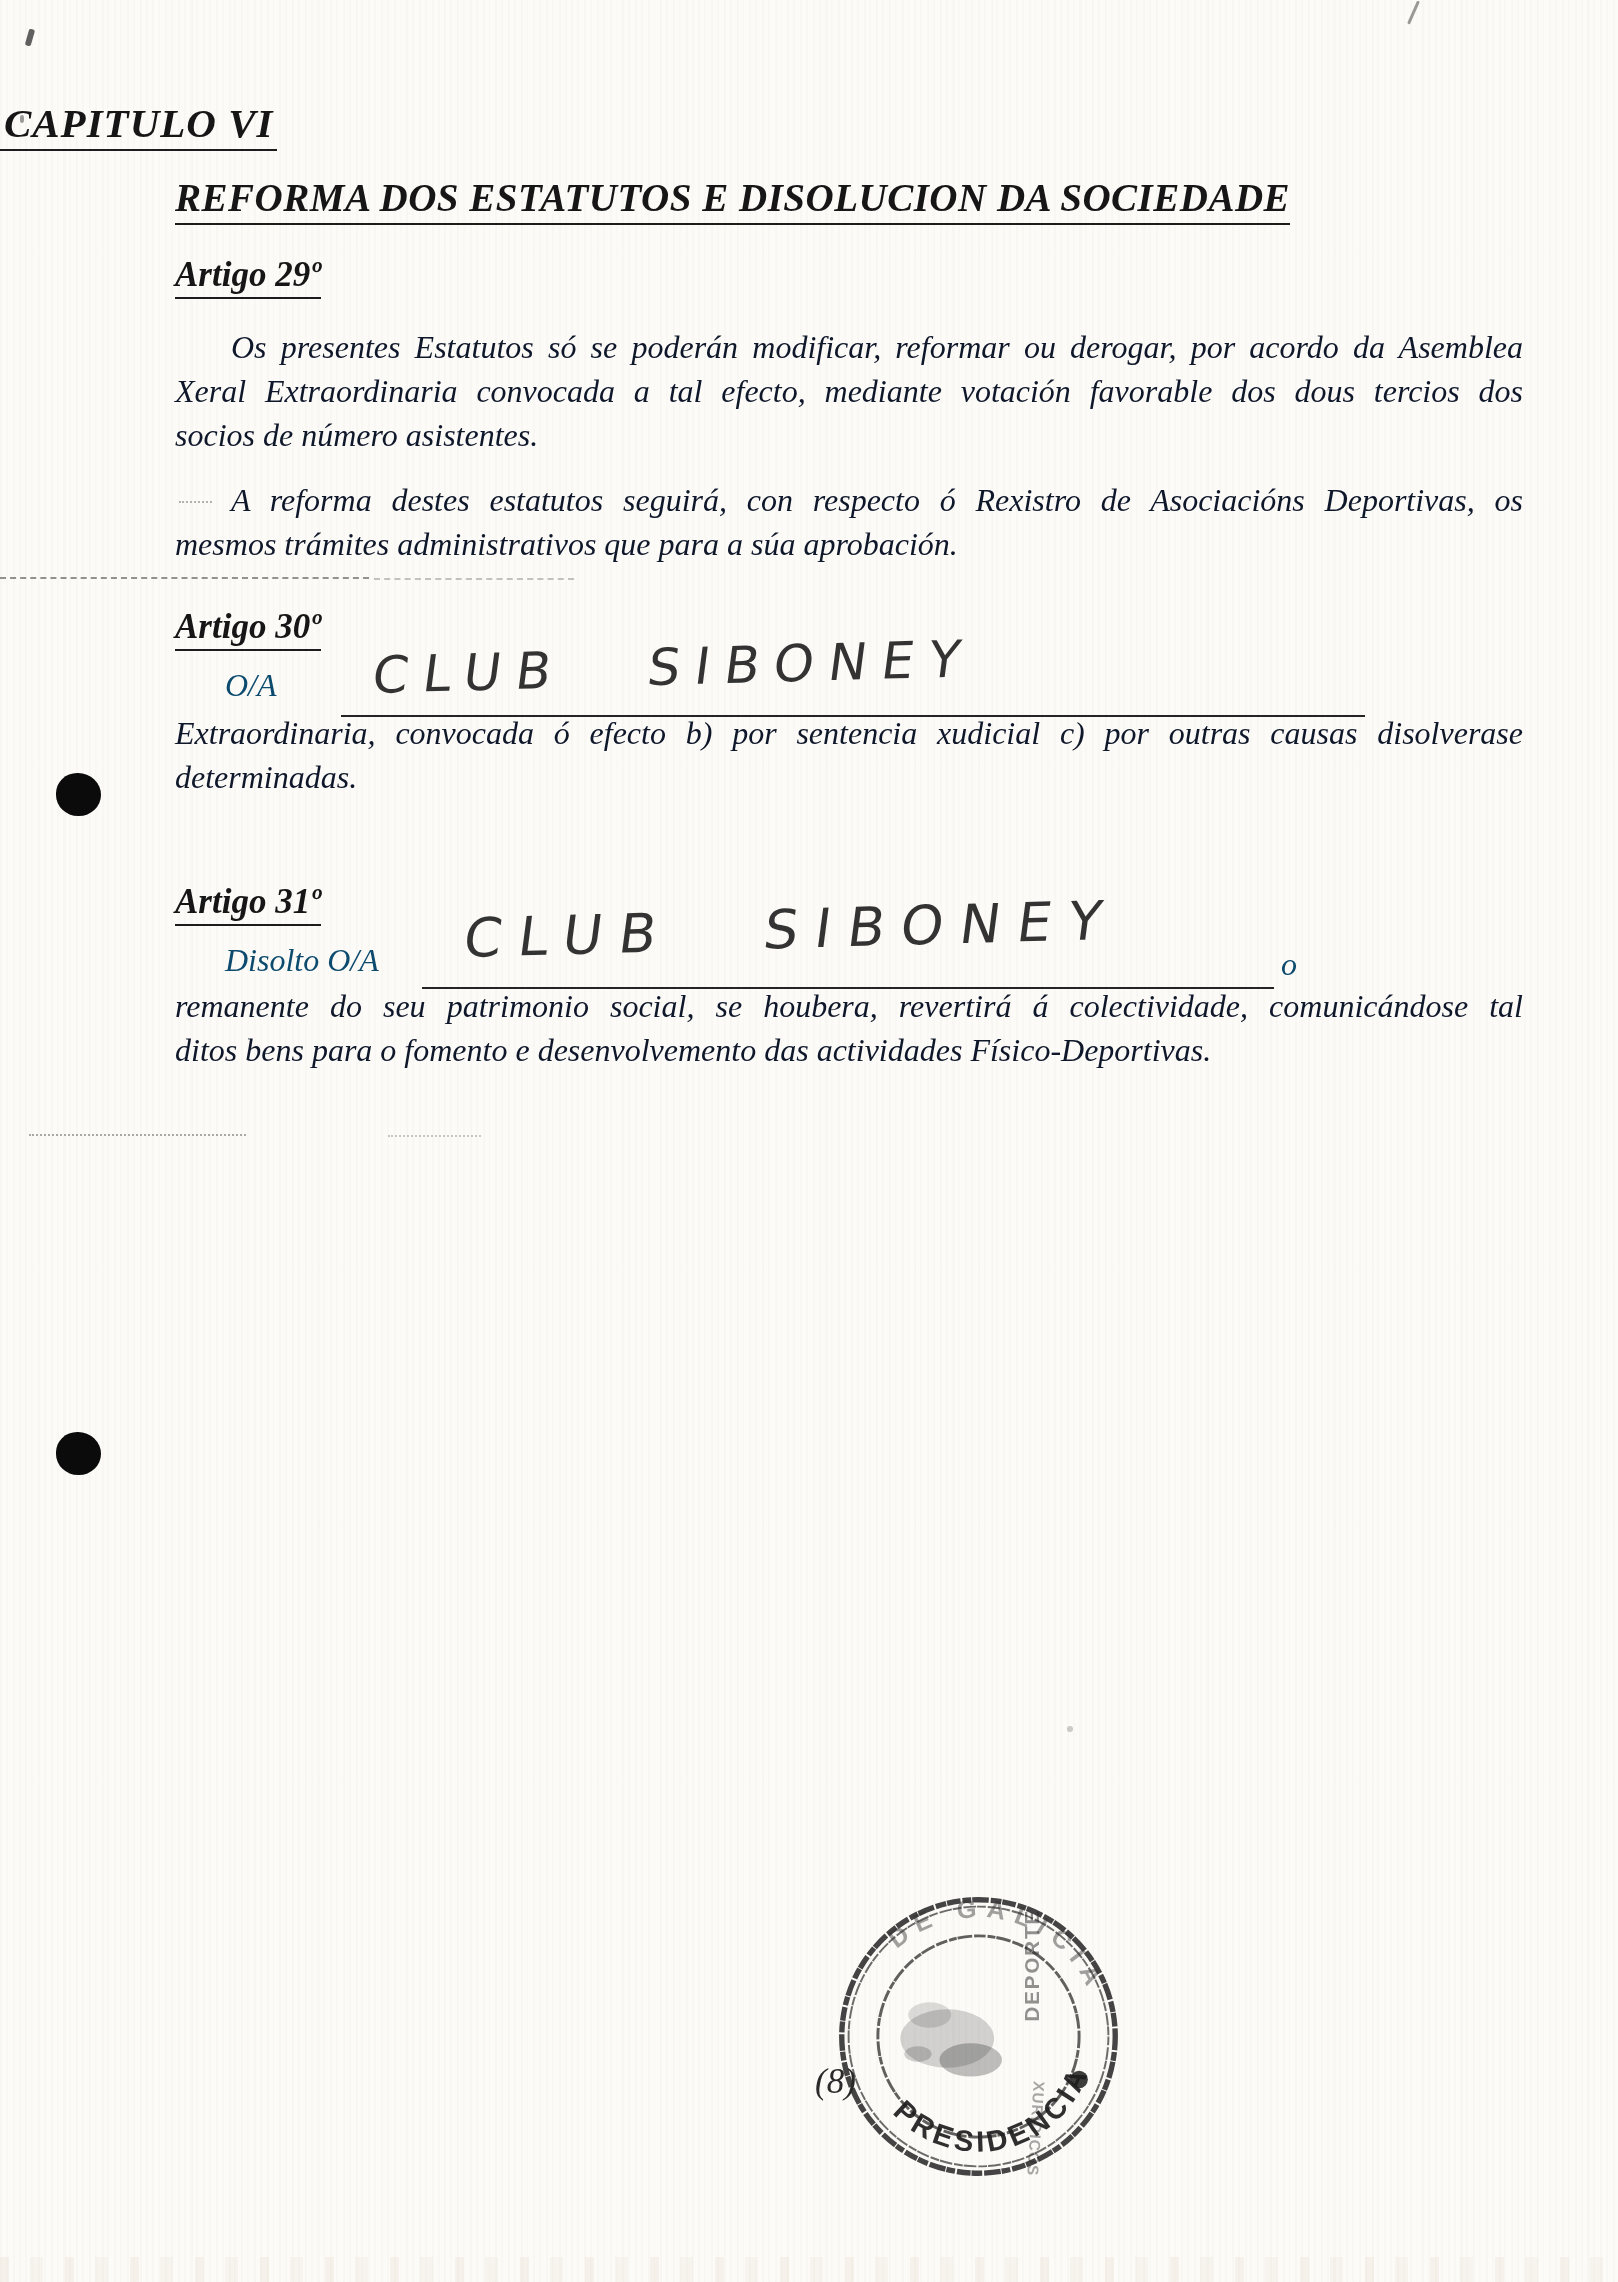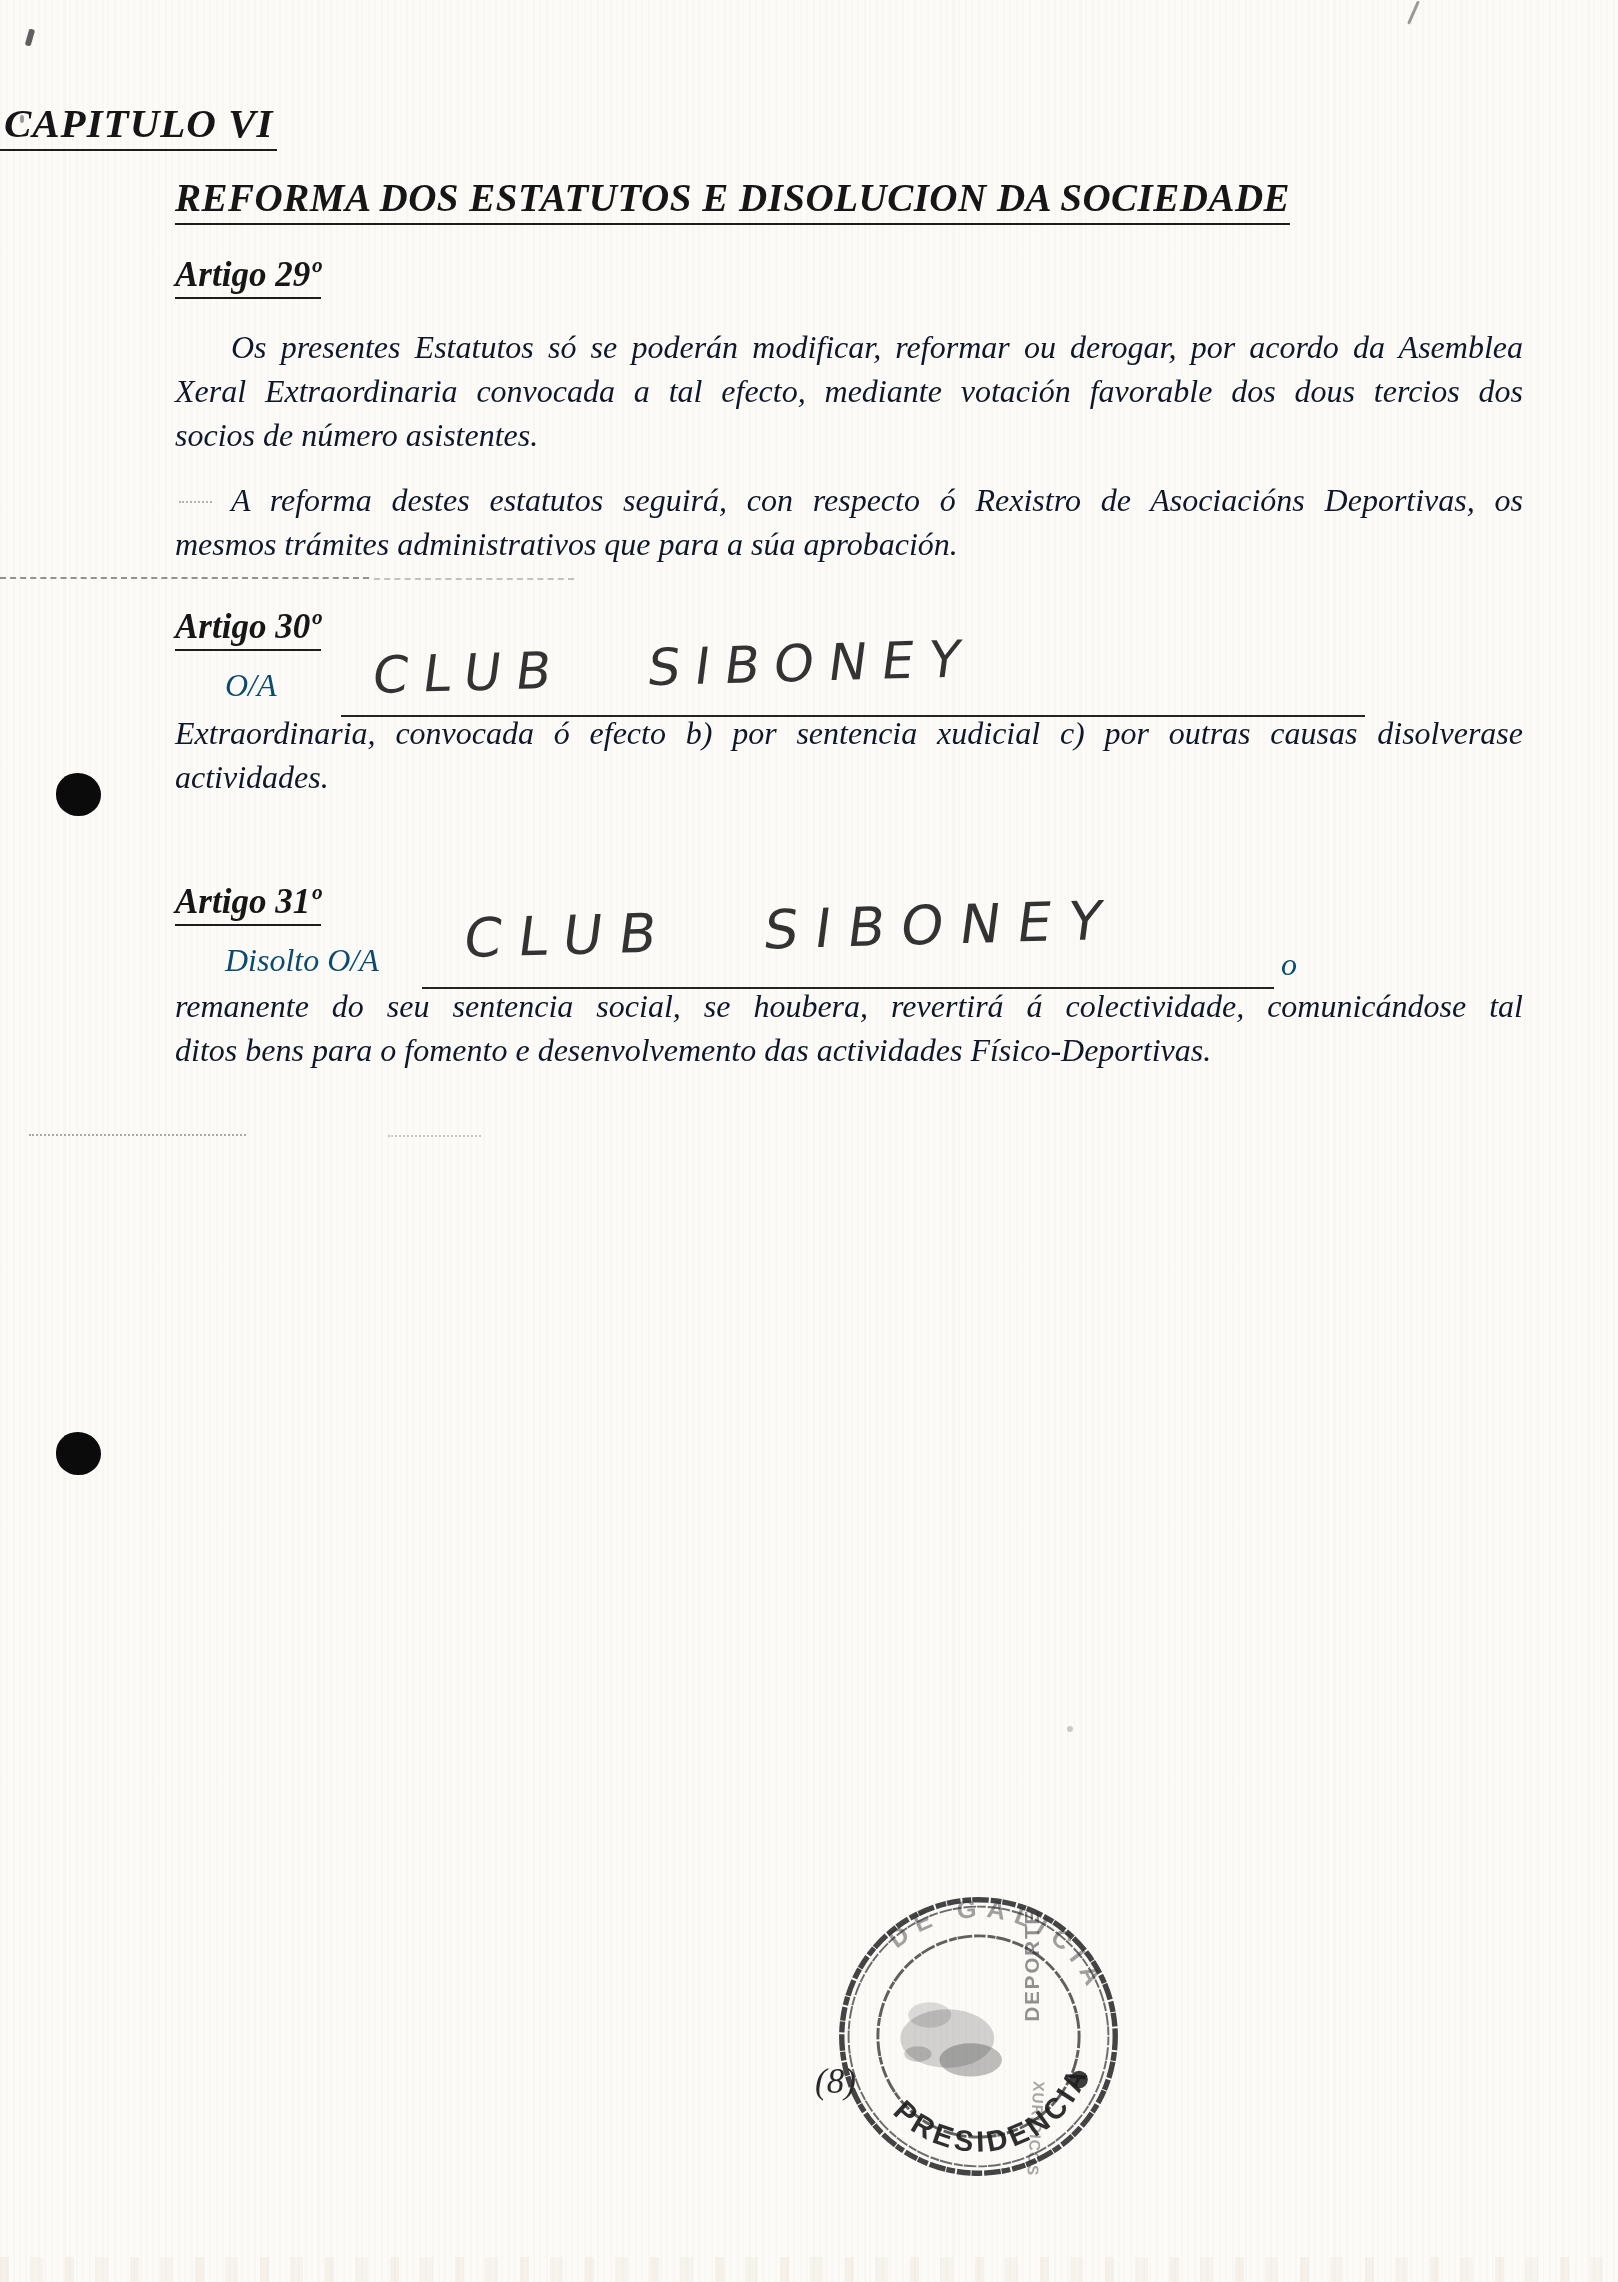--- a/index.html
+++ b/index.html
@@ -90,34 +90,34 @@
   <div class="abs arth" style="left:175px;top:605px;">
     <span>Artigo 30º</span>
   </div>
 
   <div class="abs filltxt" style="left:225px;top:663px;">O/A</div>
   <div class="abs hand hand30" style="left:369px;top:646px;">CLUB SIBONEY</div>
   <div class="abs uline" style="left:341px;top:715px;width:1024px;"></div>
 
   <div class="abs para" style="top:711px;">
     <div class="ln j">Extraordinaria, convocada ó efecto b) por sentencia xudicial c) por outras causas disolverase</div>
-    <div class="ln">actividades.</div>
+    <div class="ln">determinadas.</div>
   </div>
 
   <div class="abs arth" style="left:175px;top:880px;">
     <span>Artigo 31º</span>
   </div>
 
   <div class="abs filltxt" style="left:225px;top:938px;">Disolto O/A</div>
   <div class="abs hand hand31" style="left:460px;top:907px;">CLUB SIBONEY</div>
   <div class="abs uline" style="left:422px;top:987px;width:852px;"></div>
   <div class="abs filltxt" style="left:1281px;top:942px;">o</div>
 
   <div class="abs para" style="top:984px;">
-    <div class="ln j">remanente do seu sentencia social, se houbera, revertirá á colectividade, comunicándose tal</div>
+    <div class="ln j">remanente do seu patrimonio social, se houbera, revertirá á colectividade, comunicándose tal</div>
     <div class="ln">ditos bens para o fomento e desenvolvemento das actividades Físico-Deportivas.</div>
   </div>
 
   <div class="abs dash2a"></div>
   <div class="abs dash2b"></div>
 
   <div class="abs hole" style="left:56px;top:773px;"></div>
   <div class="abs hole" style="left:56px;top:1432px;"></div>
 
   <div class="abs sheetnum" style="left:815px;top:2062px;">(8)</div>

